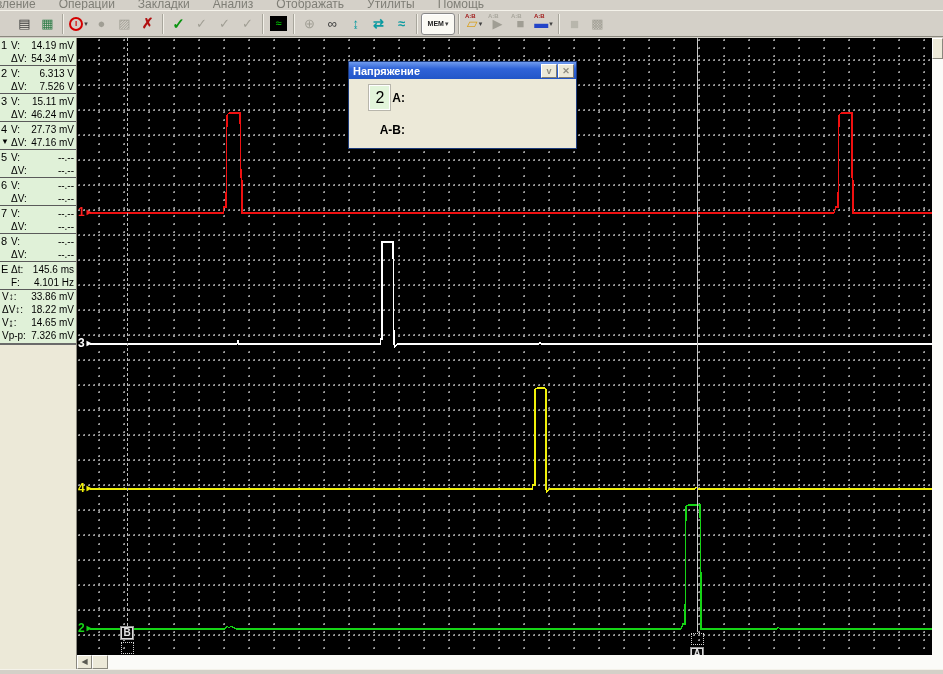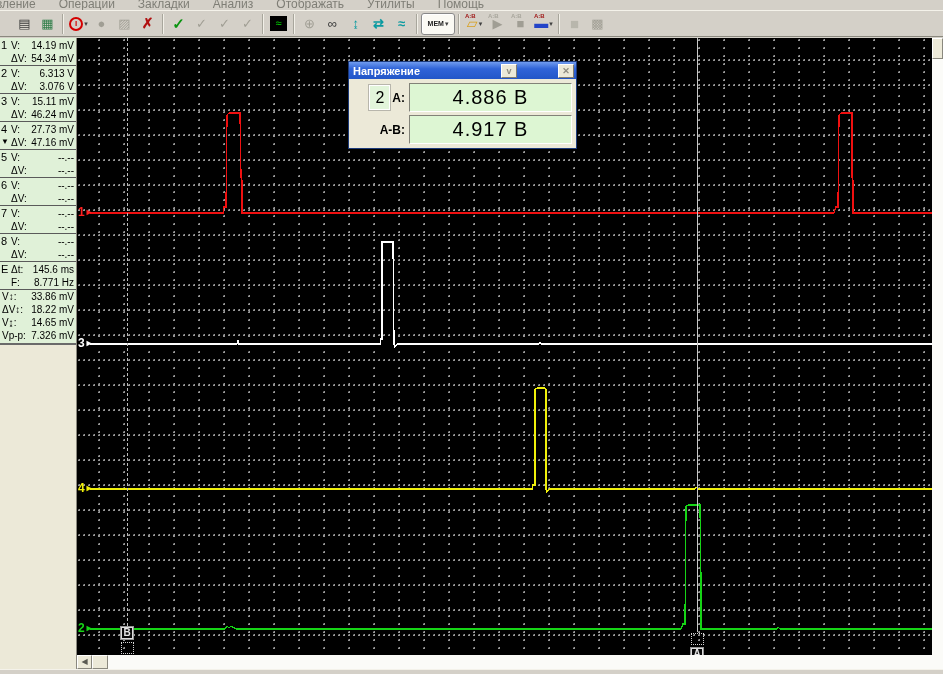--- a/index.html
+++ b/index.html
@@ -98,21 +98,21 @@
 
   
   .dialog {
     position:absolute; left:348px; top:61px; width:229px; height:88px;
     background:#ece9d8; border:1px solid #1c3a7a;
     box-shadow:1px 1px 0 rgba(0,0,0,0.55);
   }
   .dlg-title {
     height:17px; display:flex; align-items:center; padding:0 2px 0 4px;
     background:linear-gradient(to bottom,#6f9bef 0%,#3064d8 40%,#2256c8 100%);
-    color:#fff; font-weight:bold; font-size:11px;gap:40px;
+    color:#fff; font-weight:bold; font-size:11px;
   }
   .dlg-title-text { flex:1; }
   .dlg-btn {
     width:16px; height:14px; margin-left:1px; background:#ece9d8;
     border:1px solid #fff; border-right-color:#7e7c72; border-bottom-color:#7e7c72;
     color:#8e8c82; font-size:9px; font-weight:bold; text-align:center; line-height:12px;
   }
   .dlg-body { padding:3px 4px; }
   .dlg-row { display:flex; align-items:center; height:31px; margin-bottom:1px; }
   .dlg-labelcol { width:56px; display:flex; align-items:center; justify-content:flex-end; padding-right:4px; }
@@ -266,21 +266,21 @@
         <div class="ch-numcol">
           <span class="ch-num">2</span>
         </div>
         <div class="ch-vals">
           <div class="m-line">
             <span class="m-lbl">V:</span>
             <span class="m-val">6.313 V</span>
           </div>
           <div class="m-line">
             <span class="m-lbl">ΔV:</span>
-            <span class="m-val">3.076 V</span>
+            <span class="m-val">7.526 V</span>
           </div>
         </div>
       </div>
       <div class="ch-row">
         <div class="ch-numcol">
           <span class="ch-num">3</span>
         </div>
         <div class="ch-vals">
           <div class="m-line">
             <span class="m-lbl">V:</span>
@@ -372,21 +372,21 @@
         <div class="ch-numcol">
           <span class="ch-num">E</span>
         </div>
         <div class="ch-vals">
           <div class="m-line">
             <span class="m-lbl">Δt:</span>
             <span class="m-val">145.6 ms</span>
           </div>
           <div class="m-line">
             <span class="m-lbl">F:</span>
-            <span class="m-val">8.771 Hz</span>
+            <span class="m-val">4.101 Hz</span>
           </div>
         </div>
       </div>
       <div class="stats-block">
         <div class="stat-line">
           <span class="m-lbl">V↕:</span>
           <span class="m-val">33.86 mV</span>
         </div>
         <div class="stat-line">
           <span class="m-lbl">ΔV↕:</span>
@@ -432,27 +432,25 @@
     <span class="dlg-title-text">Напряжение</span>
     <span class="dlg-btn">v</span>
     <span class="dlg-btn">✕</span>
   </div>
   <div class="dlg-body">
     <div class="dlg-row">
       <div class="dlg-labelcol">
         <span class="dlg-chbox">2</span>
         <span class="dlg-label">A:</span>
       </div>
-      <div class="dlg-value">4.886 В</div>
     </div>
     <div class="dlg-row">
       <div class="dlg-labelcol">
         <span class="dlg-label">A-B:</span>
       </div>
-      <div class="dlg-value">4.917 В</div>
     </div>
   </div>
 </div>
 
 <div class="vscroll">
   <div class="vthumb"></div>
 </div>
 <div class="hscroll">
   <div class="hbtn">◀</div>
   <div class="hthumb"></div>

